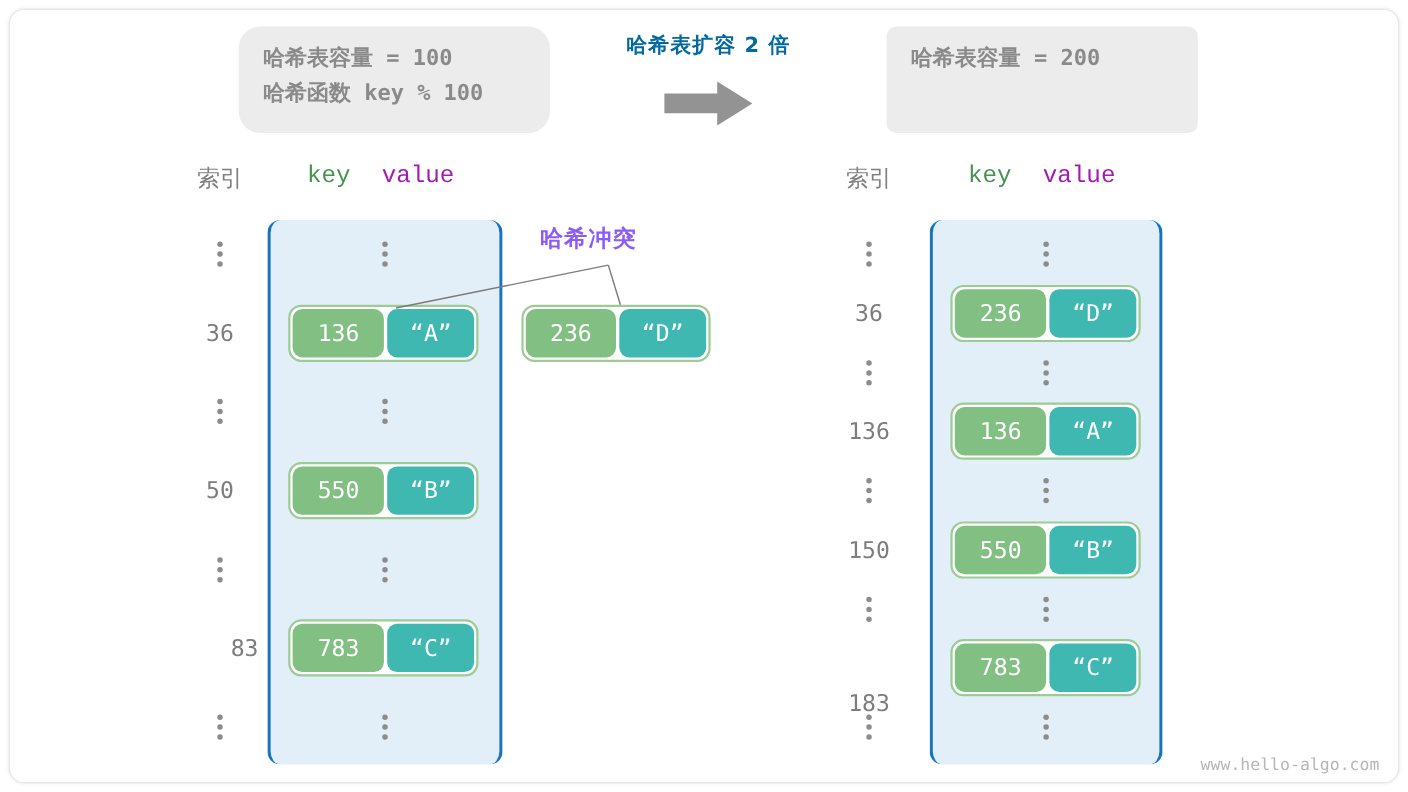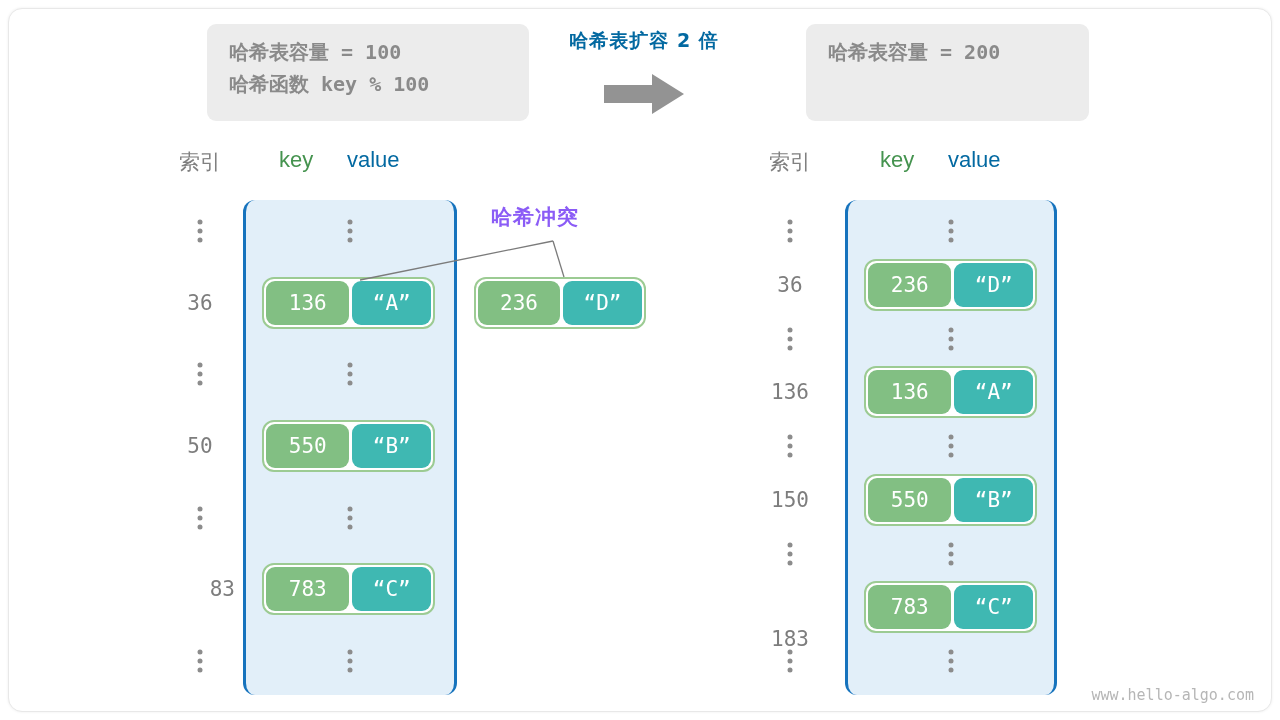--- a/index.html
+++ b/index.html
@@ -40,21 +40,21 @@
   }
   .info-line {
     font-family: "DejaVu Sans Mono", "Liberation Mono", monospace;
     font-size: 20px;
     font-weight: bold;
     color: #8a8a8a;
     line-height: 1.62;
     white-space: pre;
   }
 
-  #info-left  { left: 207px; top: 24px; width: 322px; height: 97px; }
+  #info-left  { left: 217px; top: 24px; width: 283px; height: 97px; border-radius: 20px; }
   #info-right { left: 806px; top: 24px; width: 283px; height: 97px; }
 
   
   #expand-block {
     position: absolute;
     left: 530px; top: 28px;
     width: 228px;
     text-align: center;
   }
   #expand-label {
@@ -67,27 +67,27 @@
   }
   #arrow-wrap {
     margin-top: 18px;
     display: flex;
     justify-content: center;
   }
 
   
   .col-head {
     position: absolute;
-    font-family: Liberation Sans, sans-serif;
+    font-family: Liberation Mono, monospace;
     font-size: 22px;
     white-space: pre;
   }
   .head-index { color: #808080; font-family: "DejaVu Sans", "Liberation Sans", sans-serif; font-size: 21px; }
   .head-key   { color: #45934f; }
-  .head-value { color: #0369a1; }
+  .head-value { color: #a21caf; }
 
   
   .bucket {
     position: absolute;
     background: #e2eff9;
     border-left: 3px solid #1673bd;
     border-right: 3px solid #1673bd;
     border-radius: 12px;
     box-sizing: border-box;
   }

